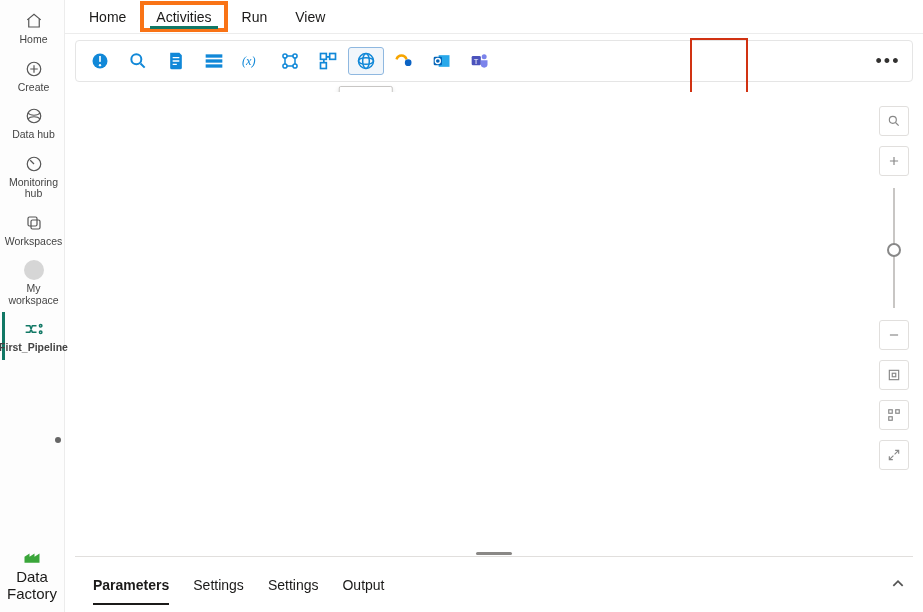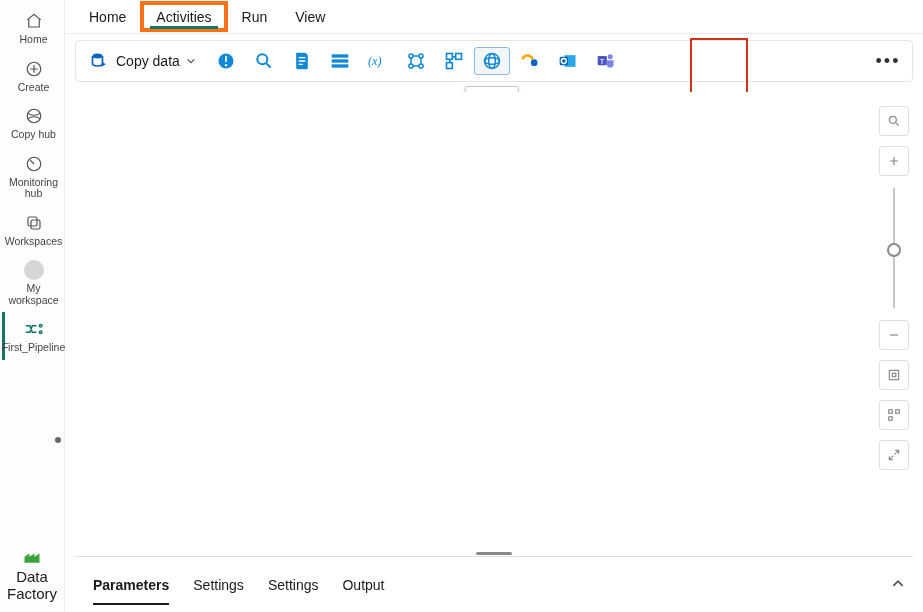--- a/index.html
+++ b/index.html
@@ -34,21 +34,21 @@
     align-items: center;
     padding: 6px 0 6px;
     text-align: center;
     font-size: 10.5px;
     color: #444;
     cursor: pointer;
     border-left: 3px solid transparent;
   }
   .rail-item.active {
     border-left: 3px solid #117865;
-    font-weight: 400;
+    font-weight: 700;
   }
   .rail-item .ico { height: 22px; display:flex; align-items:center; justify-content:center; margin-bottom: 2px; color:#565656; }
   .rail-item .lbl { line-height: 1.1; }
   .rail-dot {
     width: 6px; height:6px; border-radius:50%; background:#666; position:absolute; left:55px; top:437px;
   }
   .rail-bottom {
     margin-top: auto;
     width: 60px;
     text-align:center;
@@ -230,21 +230,21 @@
     </span>
     <span class="lbl">Create</span>
   </div>
   <div class="rail-item">
     <span class="ico">
       <svg width="18" height="18" viewBox="0 0 24 24" fill="none" stroke="#565656" stroke-width="1.6">
           <circle cx="12" cy="12" r="9"></circle>
           <path d="M4 8c3 4 13 4 16 0M4 16c3-4 13-4 16 0"></path>
         </svg>
     </span>
-    <span class="lbl">Copy hub</span>
+    <span class="lbl">Data hub</span>
   </div>
   <div class="rail-item">
     <span class="ico">
       <svg width="18" height="18" viewBox="0 0 24 24" fill="none" stroke="#565656" stroke-width="1.6">
           <circle cx="12" cy="12" r="9"></circle>
           <path d="M12 12 7 7"></path>
         </svg>
     </span>
     <span class="lbl">Monitoring hub</span>
   </div>
@@ -288,35 +288,20 @@
 <div class="main">
 
   <div class="ribbon-tabs">
     <div class="ribbon-tab"><span>Home</span></div>
     <div class="ribbon-tab highlight"><span>Activities</span></div>
     <div class="ribbon-tab"><span>Run</span></div>
     <div class="ribbon-tab"><span>View</span></div>
   </div>
 
   <div class="toolbar">
-    <div class="tb-btn">
-      <span class="tb-icon">
-        <svg width="20" height="20" viewBox="0 0 24 24">
-            <ellipse cx="9" cy="6" rx="6" ry="3" fill="#0b63c4"></ellipse>
-            <path d="M3 6v9c0 1.7 2.7 3 6 3s6-1.3 6-3V6" fill="none" stroke="#0b63c4" stroke-width="2"></path>
-            <path d="M14 13l5 3-5 3z" fill="#0b63c4"></path>
-          </svg>
-      </span>
-      <span class="tb-lbl">Copy data</span>
-      <span class="tb-chevron">
-        <svg width="10" height="10" viewBox="0 0 12 12">
-            <path d="M2 4l4 4 4-4" fill="none" stroke="#555" stroke-width="1.5"></path>
-          </svg>
-      </span>
-    </div>
 
 
 
     <div class="tb-btn">
       <span class="tb-icon">
         <svg width="20" height="20" viewBox="0 0 24 24">
             <circle cx="12" cy="12" r="9" fill="#1188d8"></circle>
             <rect x="11" y="6" width="2" height="7" fill="#fff"></rect>
             <circle cx="12" cy="17" r="1.4" fill="#fff"></circle>
           </svg>

